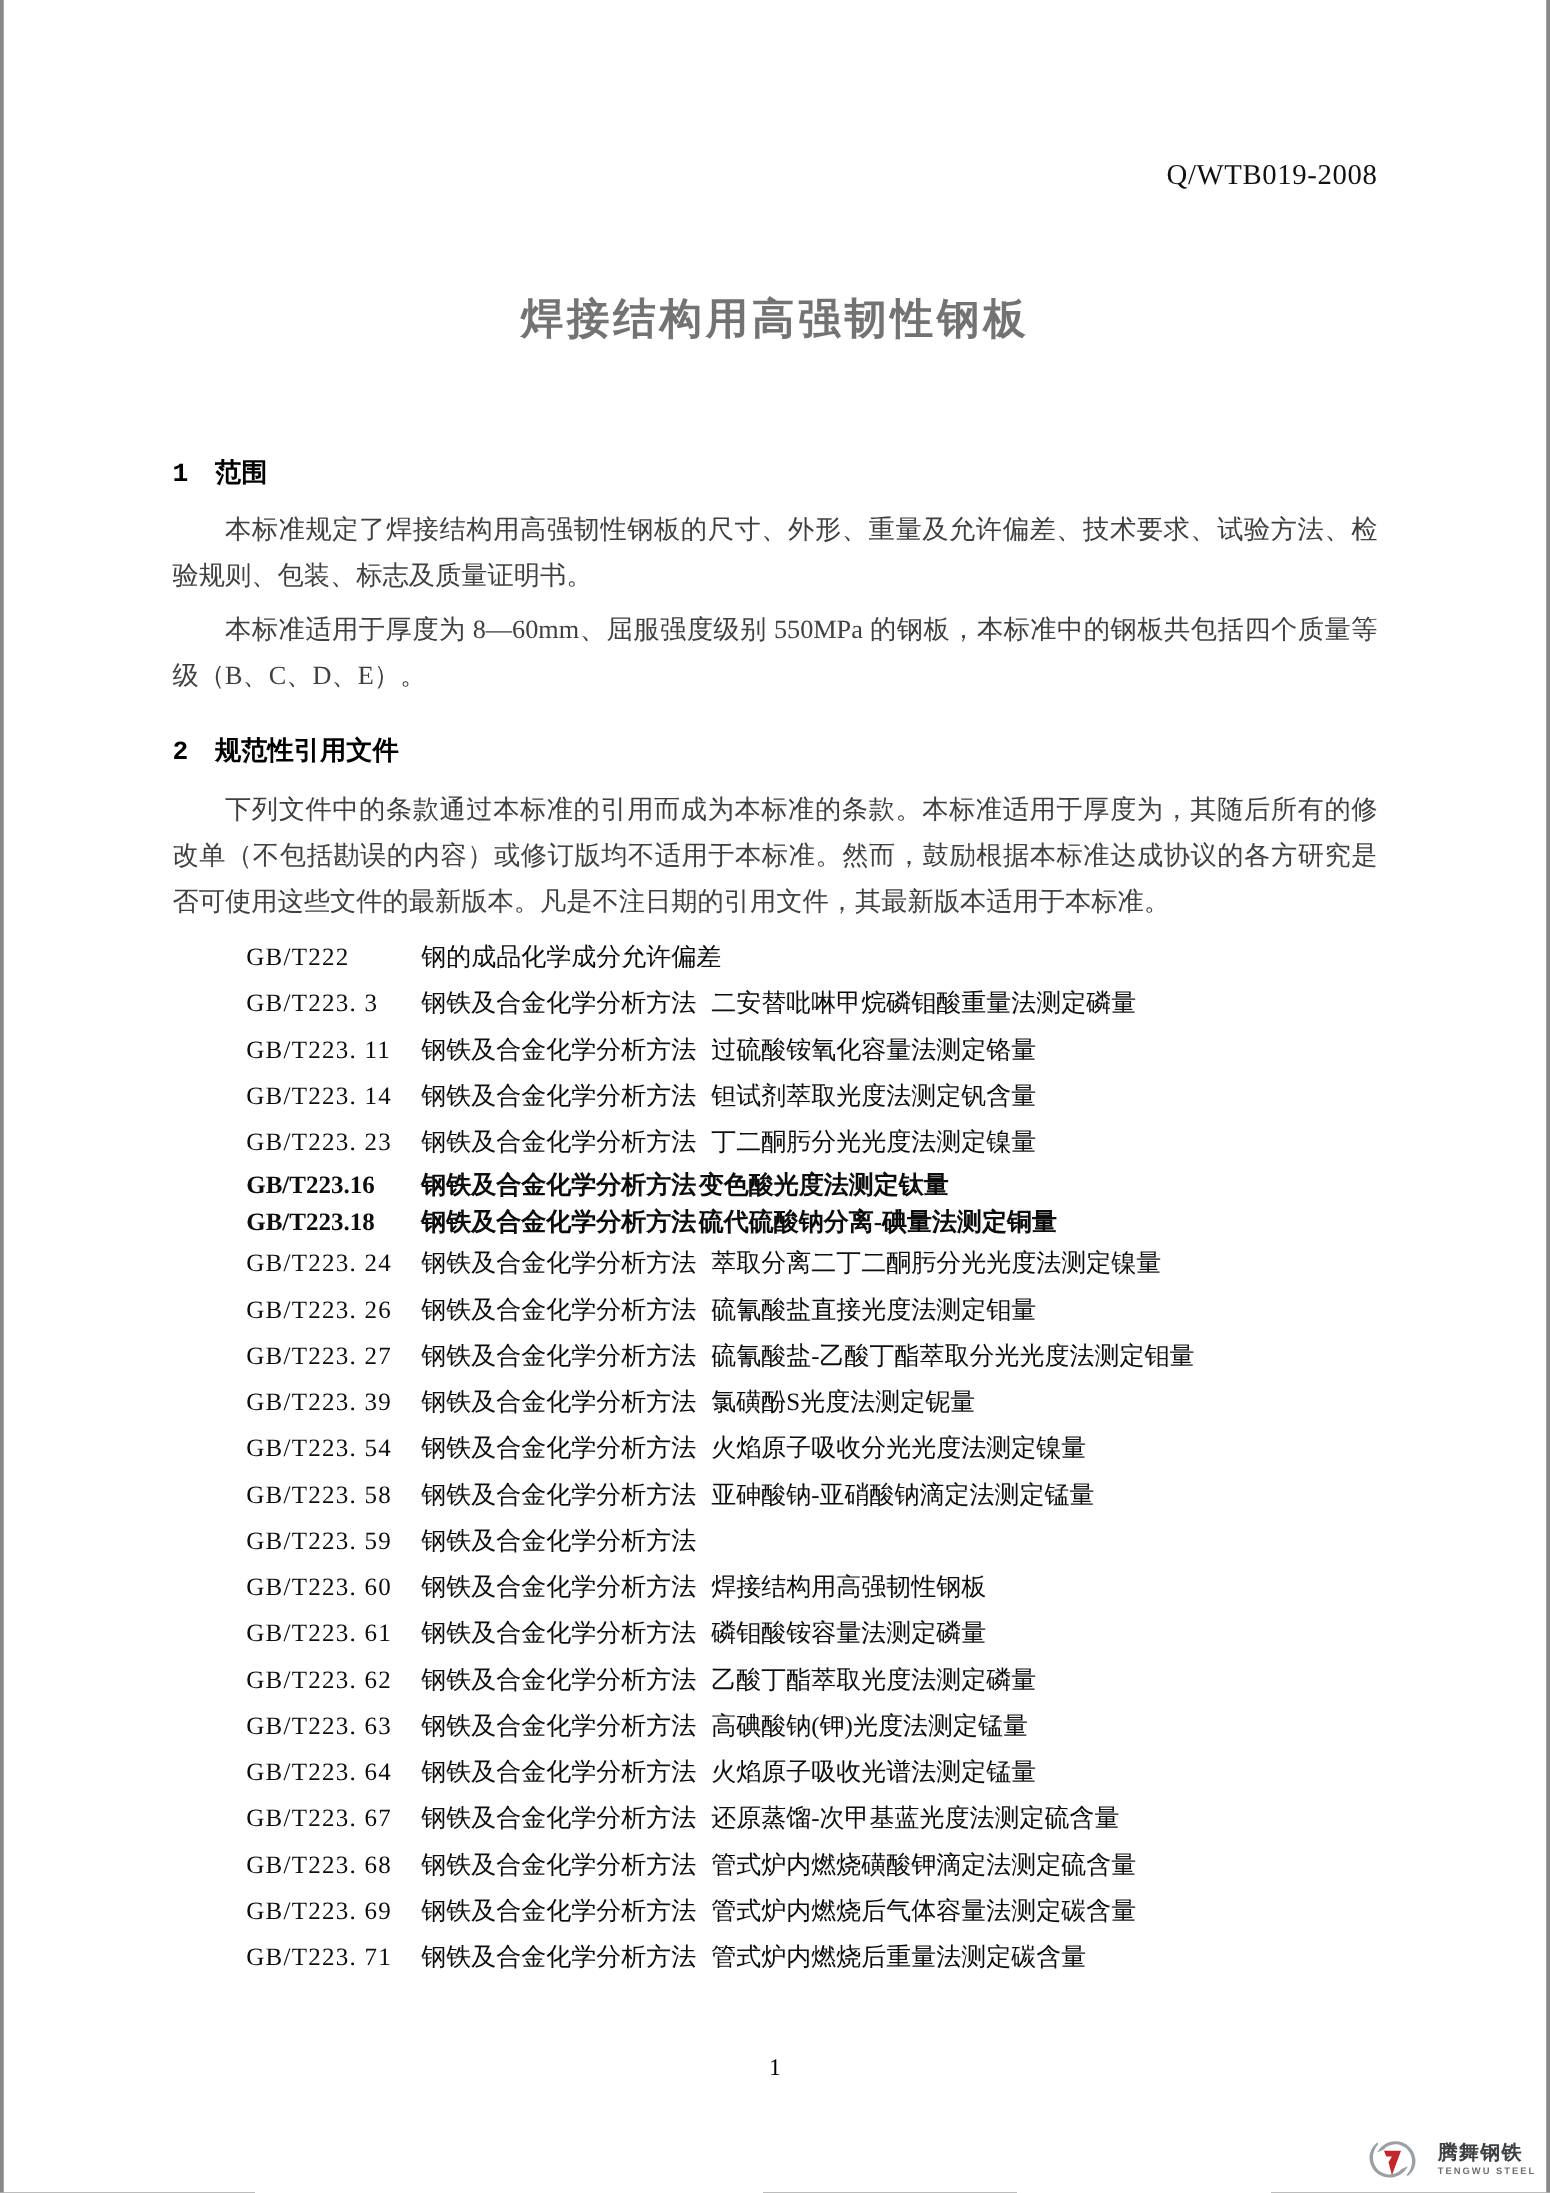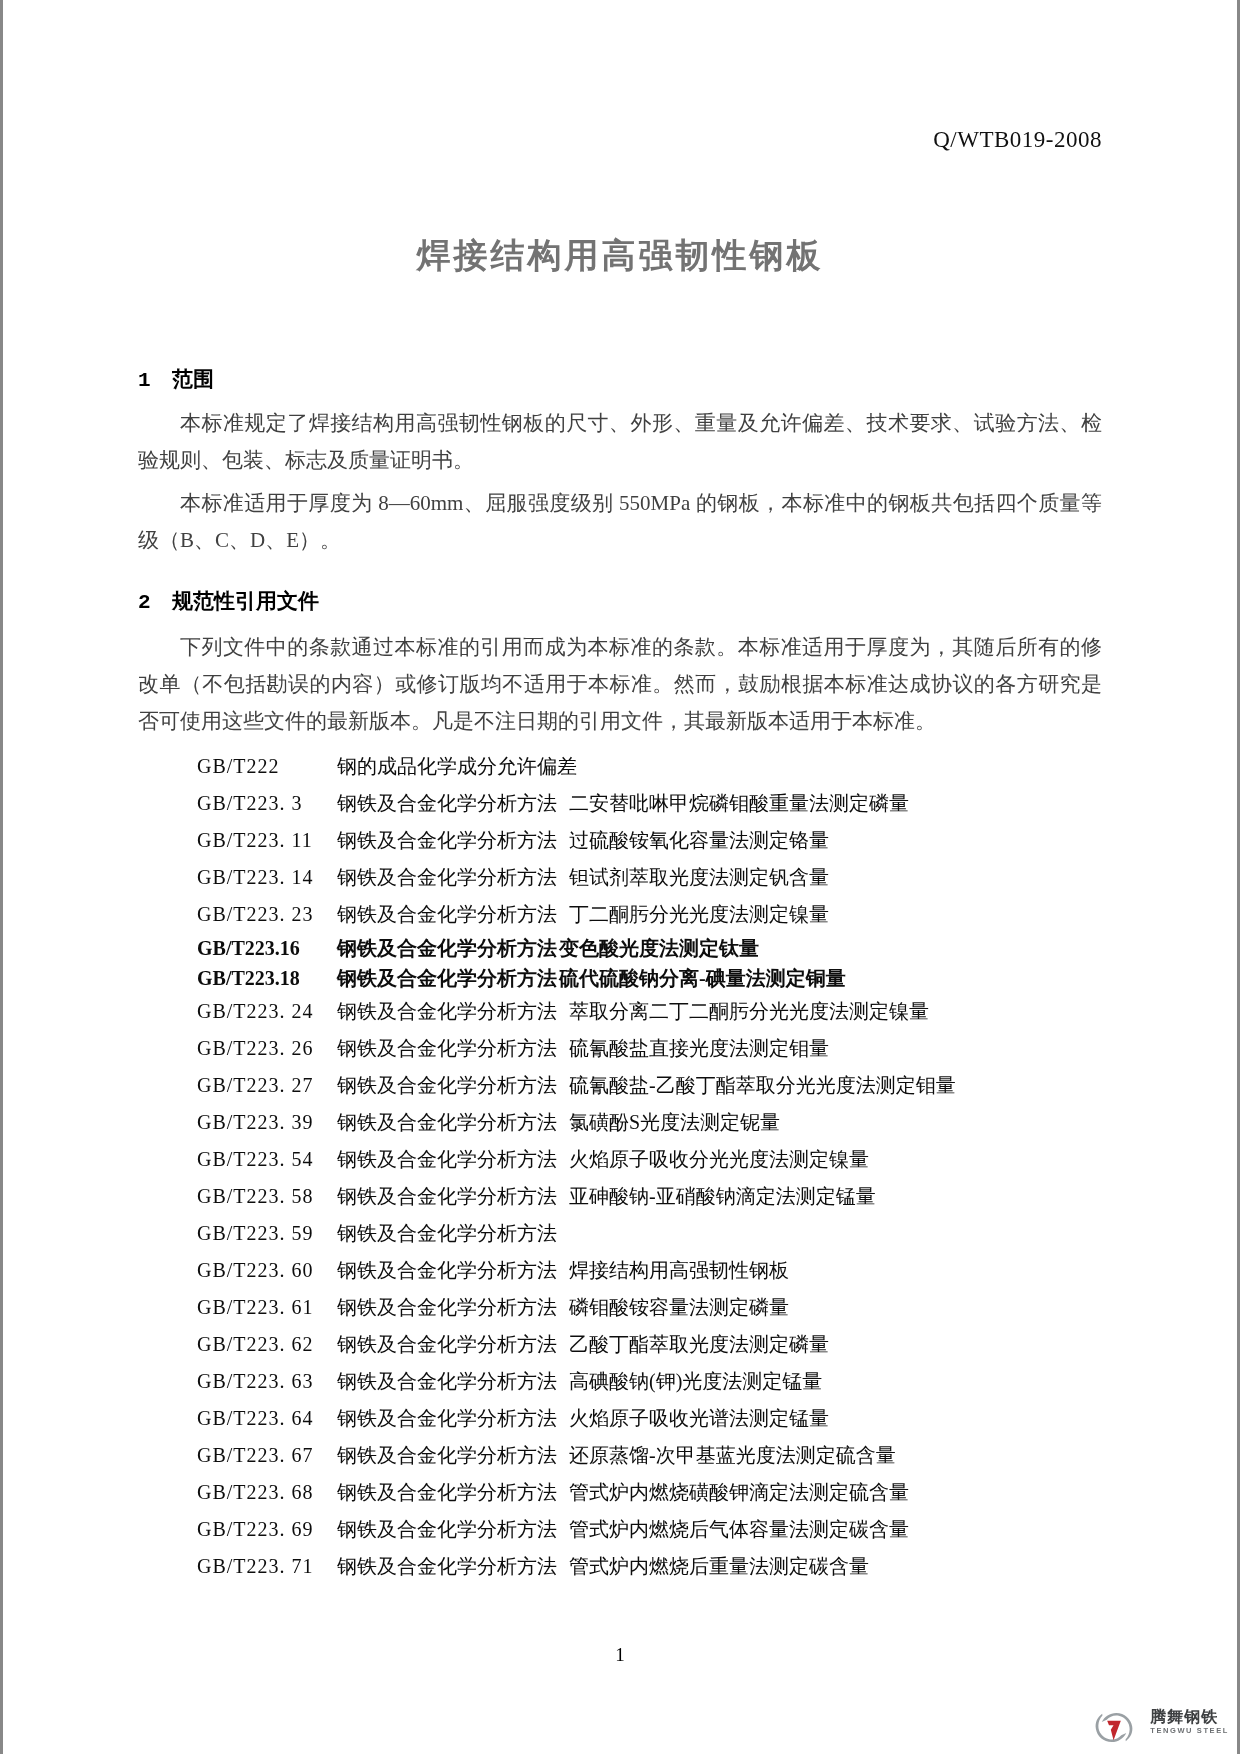--- a/index.html
+++ b/index.html
@@ -81,21 +81,21 @@
     bottom:88px;
     text-align:center;
     font-size:19px;
     color:#000;
   }
   .footer-logo{
     position:absolute;
     right:8px;
     bottom:8px;
     display:flex;
-    align-items:flex-start;
+    align-items:center;
     gap:16px;
   }
   .logo-mark{width:40px;height:37px;display:block;}
   .logo-text{display:flex;flex-direction:column;line-height:1;}
   .logo-cn{
     font-family:"Liberation Sans","DejaVu Sans",sans-serif;
     font-weight:700;
     font-size:16px;
     letter-spacing:1px;
     color:#3d3f41;

